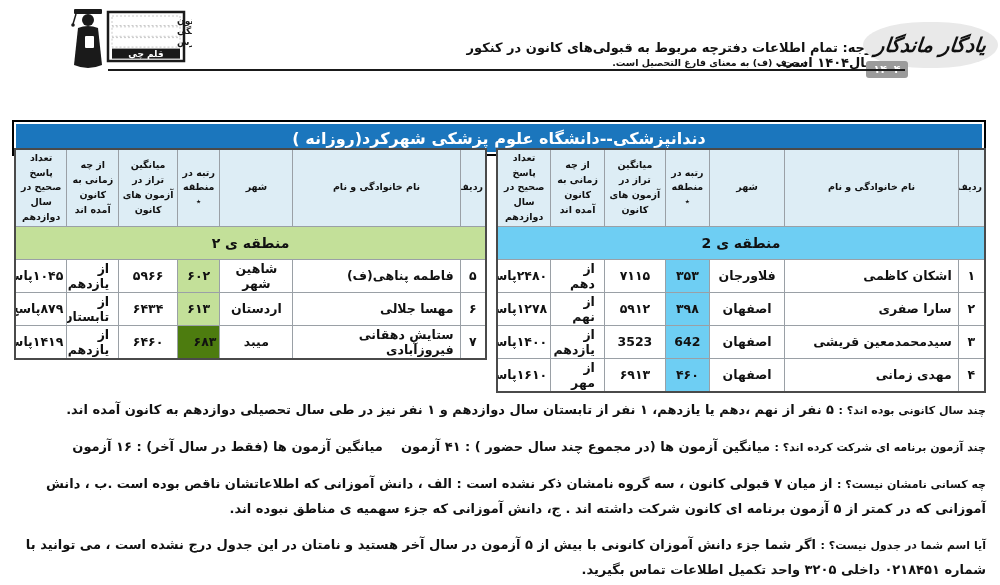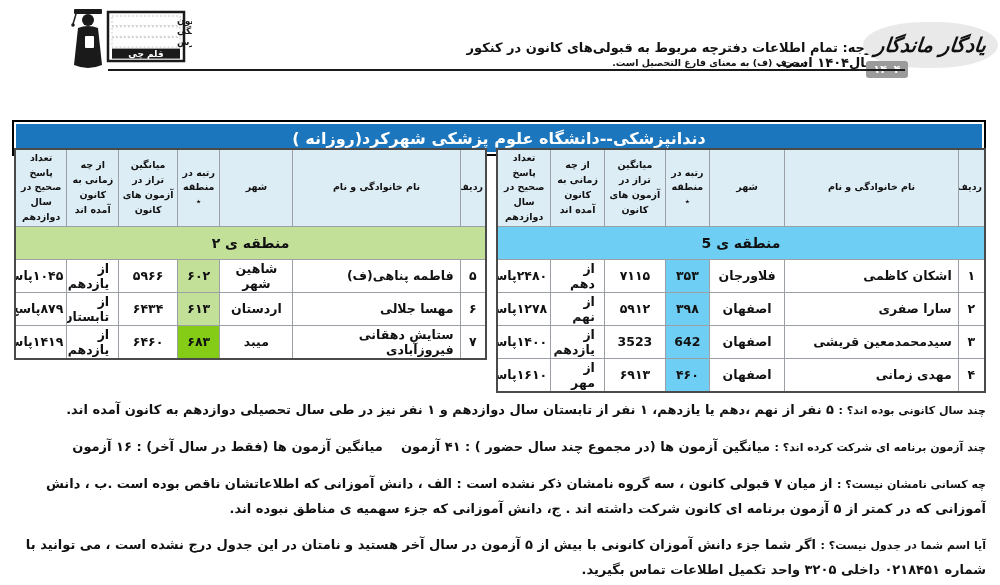--- a/index.html
+++ b/index.html
@@ -103,21 +103,21 @@
         <tr class="cols">
             <th style="background: rgb(221, 237, 245);">ردیف</th>
             <th style="background: rgb(221, 237, 245);">نام خانوادگی و نام</th>
             <th style="background: rgb(221, 237, 245);">شهر</th>
             <th style="background: rgb(221, 237, 245);">رتبه در منطقه ٭</th>
             <th style="background: rgb(221, 237, 245);">میانگین تراز در آزمون های کانون</th>
             <th style="background: rgb(221, 237, 245);">از چه زمانی به کانون آمده اند</th>
             <th style="background: rgb(221, 237, 245);">تعداد پاسخ صحیح در سال دوازدهم</th>
           </tr>
         <tr class="band">
-            <td colspan="7" style="background: rgb(110, 206, 243);">منطقه ی 5</td>
+            <td colspan="7" style="background: rgb(110, 206, 243);">منطقه ی 2</td>
           </tr>
       </thead>
       <tbody>
           <tr>
             <td>۱</td>
             <td class="name">اشکان کاظمی</td>
             <td>فلاورجان</td>
             <td class="rank" style="background: rgb(110, 206, 243);">۳۵۳</td>
             <td>۷۱۱۵</td>
             <td class="since">از دهم</td>
@@ -193,21 +193,21 @@
             <td>اردستان</td>
             <td class="rank" style="background: rgb(195, 224, 153);">۶۱۳</td>
             <td>۶۴۳۴</td>
             <td class="since">از تابستان</td>
             <td>۸۷۹پاسخ</td>
           </tr>
           <tr>
             <td>۷</td>
             <td class="name">ستایش دهقانی فیروزآبادی</td>
             <td>میبد</td>
-            <td class="rank" style="background: #84cc16;">۶۸۳</td>
+            <td class="rank" style="background: #4d7c0f; text-align: right;">۶۸۳</td>
             <td>۶۴۶۰</td>
             <td class="since">از یازدهم</td>
             <td>۱۴۱۹پاسخ</td>
           </tr>
         </tbody>
     </table>
   </div>
 
   <div class="footnotes">
     <p>

